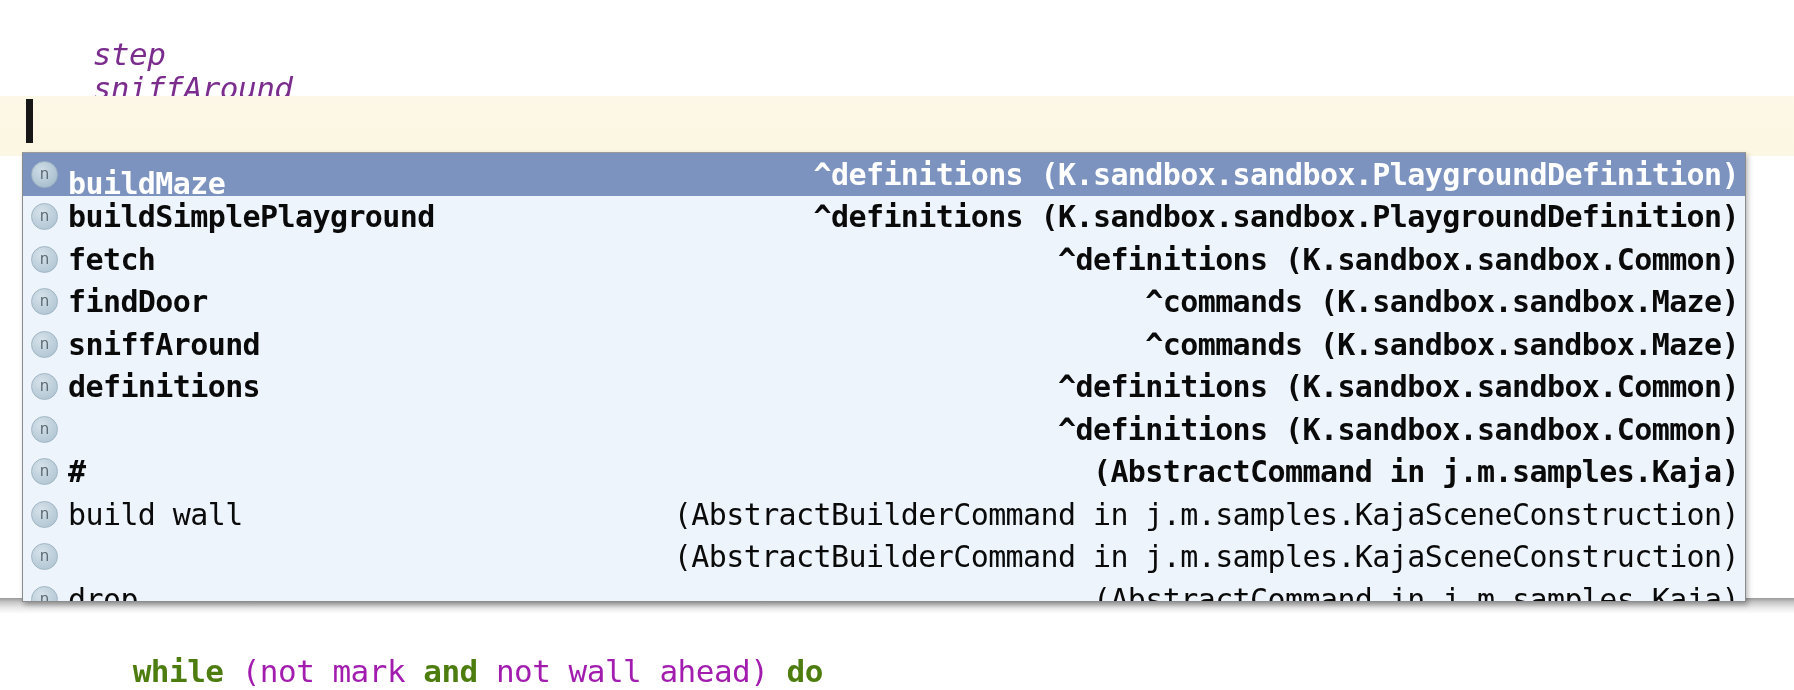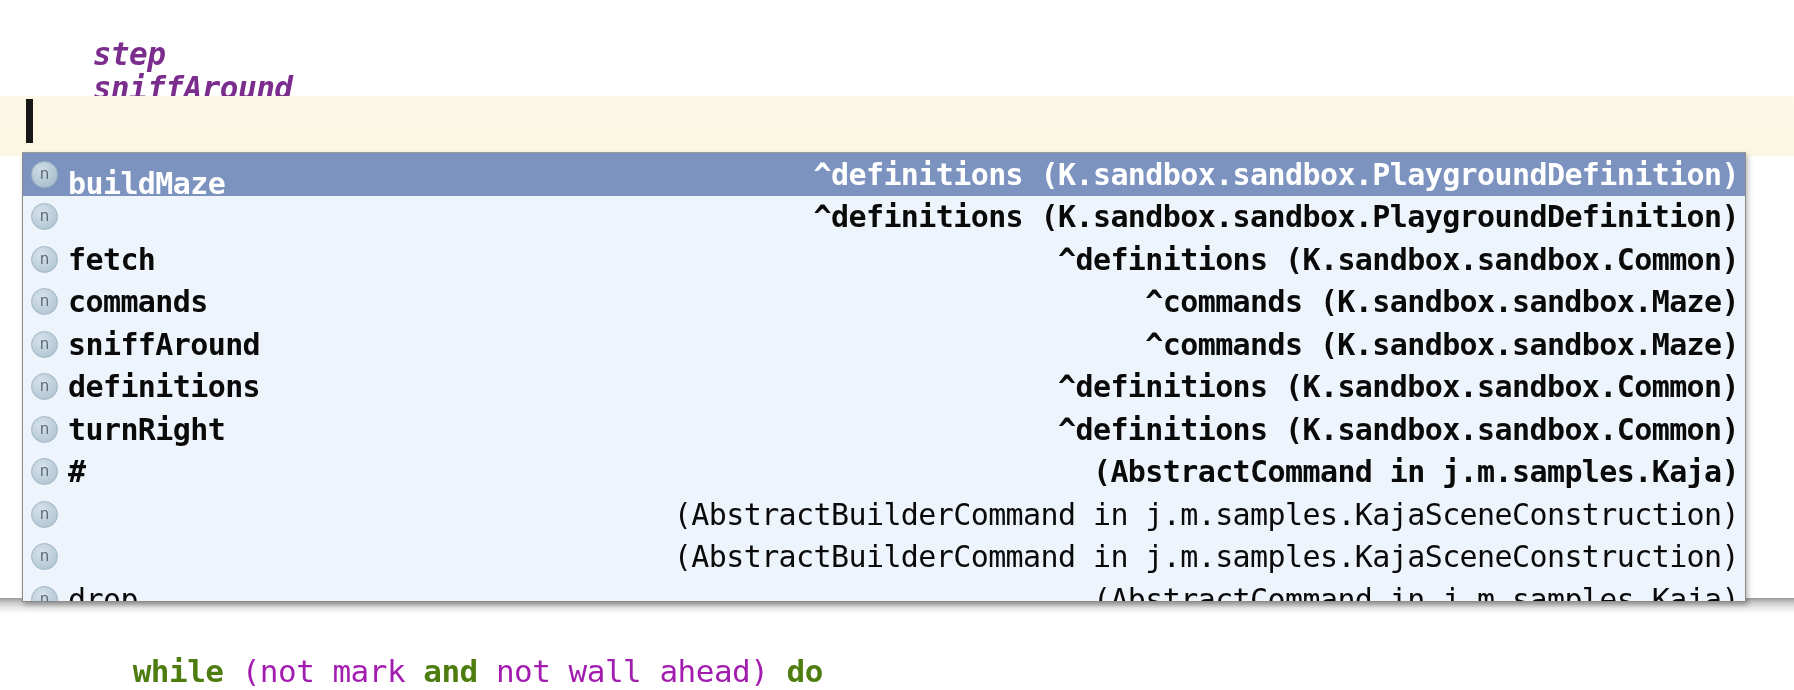--- a/index.html
+++ b/index.html
@@ -27,21 +27,21 @@
     left: 0;
     white-space: pre;
     font-family: "DejaVu Sans Mono", "Liberation Mono", monospace;
     font-size: 31px;
     line-height: 38px;
     letter-spacing: -0.5px;
   }
 
   .code-purple {
     color: #7B2D8E;
-    font-weight: bold;
+    font-weight: normal;
     font-style: italic;
   }
   .code-kw {
     color: #4d7c0f;
     font-weight: bold;
   }
   .code-plain {
     color: #a21caf;
     font-weight: normal;
   }
@@ -201,61 +201,62 @@
     <div class="popup-rail"></div>
     <div class="popup-inner" id="popup-list">
         <div class="row selected">
           <span class="row-icon">n</span>
           <span class="row-name bold">buildMaze</span>
           <span class="row-spacer"></span>
           <span class="row-tail bold">^definitions (K.sandbox.sandbox.PlaygroundDefinition)</span>
         </div>
         <div class="row">
           <span class="row-icon">n</span>
+          <span class="row-name bold">buildSimplePlayground</span>
           <span class="row-spacer"></span>
           <span class="row-tail bold">^definitions (K.sandbox.sandbox.PlaygroundDefinition)</span>
         </div>
         <div class="row">
           <span class="row-icon">n</span>
           <span class="row-name bold">fetch</span>
           <span class="row-spacer"></span>
           <span class="row-tail bold">^definitions (K.sandbox.sandbox.Common)</span>
         </div>
         <div class="row">
           <span class="row-icon">n</span>
-          <span class="row-name bold">commands</span>
+          <span class="row-name bold">findDoor</span>
           <span class="row-spacer"></span>
           <span class="row-tail bold">^commands (K.sandbox.sandbox.Maze)</span>
         </div>
         <div class="row">
           <span class="row-icon">n</span>
           <span class="row-name bold">sniffAround</span>
           <span class="row-spacer"></span>
           <span class="row-tail bold">^commands (K.sandbox.sandbox.Maze)</span>
         </div>
         <div class="row">
           <span class="row-icon">n</span>
           <span class="row-name bold">definitions</span>
           <span class="row-spacer"></span>
           <span class="row-tail bold">^definitions (K.sandbox.sandbox.Common)</span>
         </div>
         <div class="row">
           <span class="row-icon">n</span>
-          <span class="row-name bold">turnRight</span>
           <span class="row-spacer"></span>
           <span class="row-tail bold">^definitions (K.sandbox.sandbox.Common)</span>
         </div>
         <div class="row">
           <span class="row-icon">n</span>
           <span class="row-name bold">#</span>
           <span class="row-spacer"></span>
           <span class="row-tail bold">(AbstractCommand in j.m.samples.Kaja)</span>
         </div>
         <div class="row">
           <span class="row-icon">n</span>
+          <span class="row-name">build wall</span>
           <span class="row-spacer"></span>
           <span class="row-tail">(AbstractBuilderCommand in j.m.samples.KajaSceneConstruction)</span>
         </div>
         <div class="row">
           <span class="row-icon">n</span>
           <span class="row-spacer"></span>
           <span class="row-tail">(AbstractBuilderCommand in j.m.samples.KajaSceneConstruction)</span>
         </div>
         <div class="row">
           <span class="row-icon">n</span>

